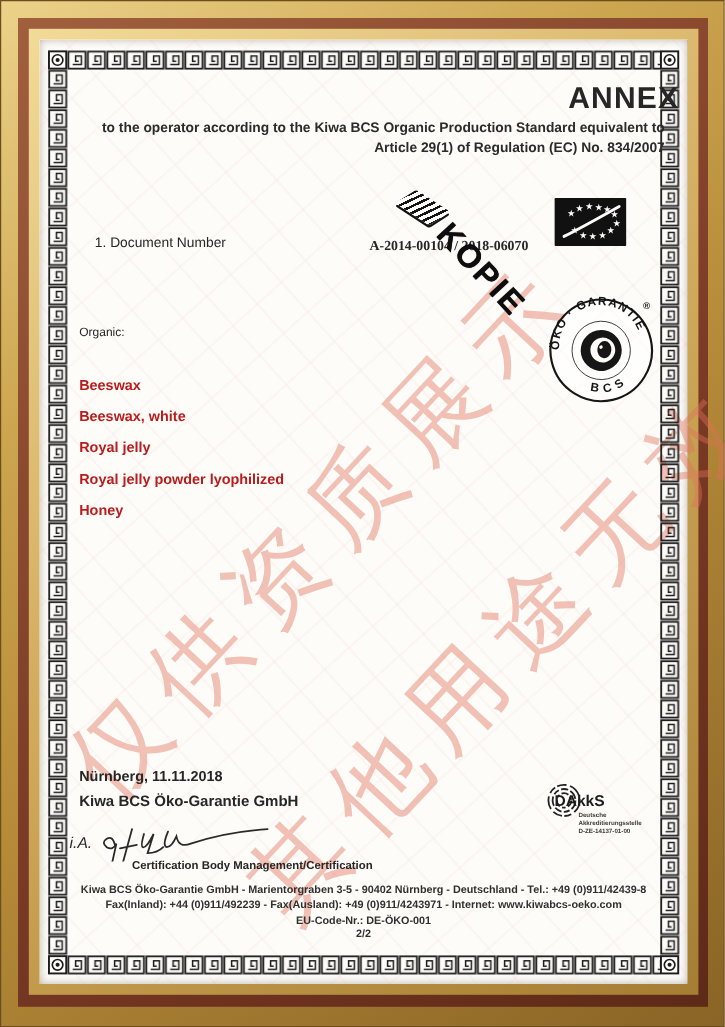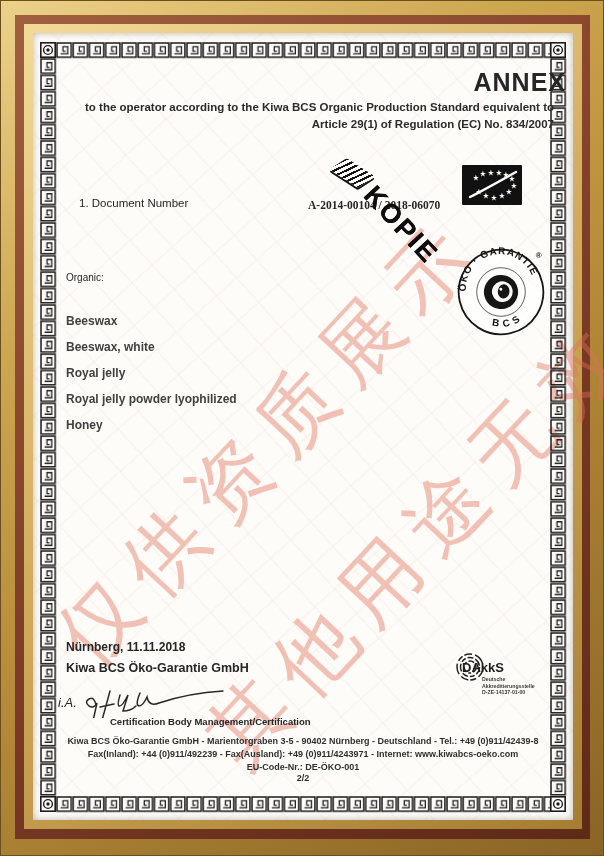--- a/index.html
+++ b/index.html
@@ -14,21 +14,21 @@
          background:repeating-linear-gradient(48deg,rgba(232,140,120,.055) 0 2px,transparent 2px 27px),
                     repeating-linear-gradient(-42deg,rgba(232,140,120,.05) 0 2px,transparent 2px 33px);}
   .gk{position:absolute;left:0;top:0;}
   
   .abs{position:absolute;color:#262626;}
   .title{left:40px;right:38px;top:68px;text-align:right;font-size:25px;font-weight:700;letter-spacing:1px;}
   .subtitle{left:52px;right:50px;top:99px;text-align:right;font-size:11.5px;font-weight:700;line-height:17px;color:#2b2b2b;}
   .doclabel{left:67px;top:197px;font-size:11.5px;font-weight:400;margin-left:12px;}
   .docvalue{left:308px;top:199px;font-size:11.5px;font-weight:700;font-family:Liberation Serif, serif;}
   .prodhead{left:66px;top:272px;font-size:10px;font-weight:400;}
-  .prod{left:66px;font-size:12px;font-weight:700;color:#404040;}
+  .prod{left:66px;font-size:12px;font-weight:700;color:#b91c1c;}
   .placedate{left:66px;top:640px;font-size:12px;font-weight:700;}
   .issuer{left:66px;top:661px;font-size:12.5px;font-weight:700;}
   .sigrole{left:62px;top:716px;font-size:9.5px;font-weight:700;margin-left:48px;}
   .fline{left:40px;right:38px;text-align:center;font-size:9px;font-weight:700;color:#303030;}
   
   .kopie{position:absolute;left:352px;top:150px;transform:rotate(47deg);transform-origin:0 0;
          display:flex;align-items:center;gap:7px;}
   .kopie .sheets{width:34px;height:19px;border-radius:2px;transform:rotate(-14deg) skewX(-24deg);
          background:repeating-linear-gradient(100deg,#141414 0 2.4px,#fdfcf9 2.4px 5.8px);
          box-shadow:2px 2px 0 #141414;}

